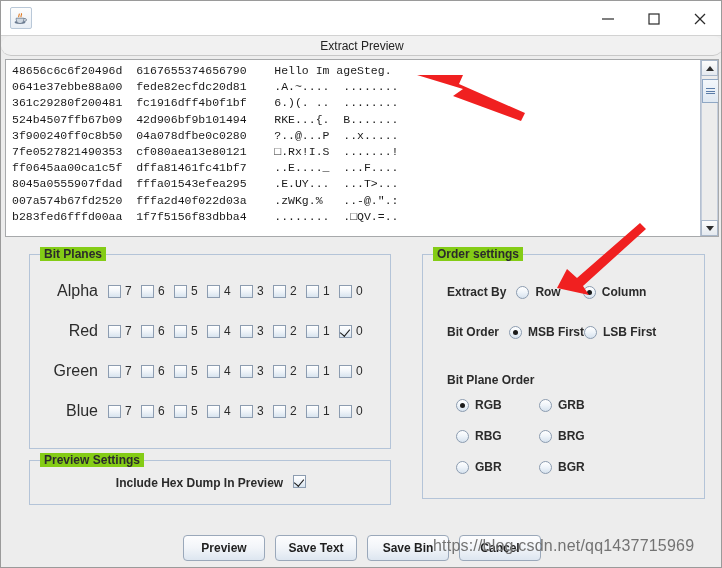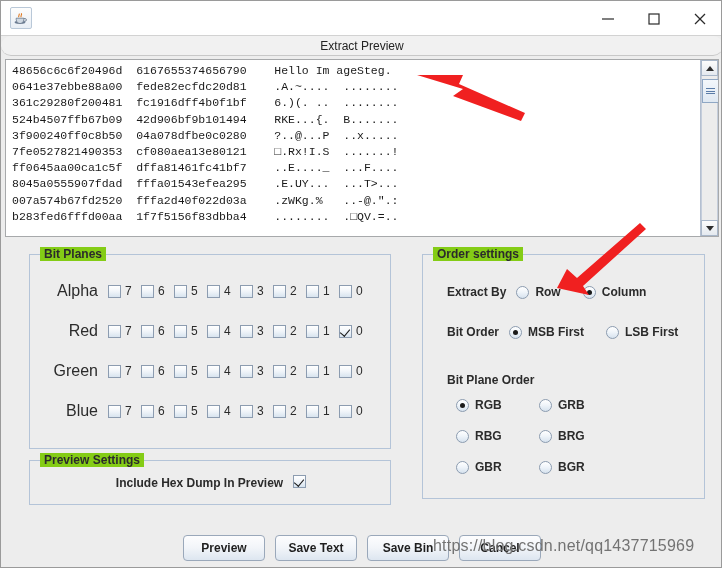--- a/index.html
+++ b/index.html
@@ -572,21 +572,21 @@
           </span>
           <span class="radio-item">
             <span class="radio selected"></span>
             <span class="lbl">Column</span>
           </span>
         </span>
     </div>
 
     <div class="os-line" style="left:24px; top:70px;">
       <span class="os-caption">Bit Order</span>
-      <span id="bit-order-opts" style="display:flex; align-items:center; gap:22px;">
+      <span id="bit-order-opts" style="display:flex; align-items:center; ">
           <span class="radio-item">
             <span class="radio selected"></span>
             <span class="lbl">MSB First</span>
           </span>
           <span class="radio-item">
             <span class="radio"></span>
             <span class="lbl">LSB First</span>
           </span>
         </span>
     </div>

